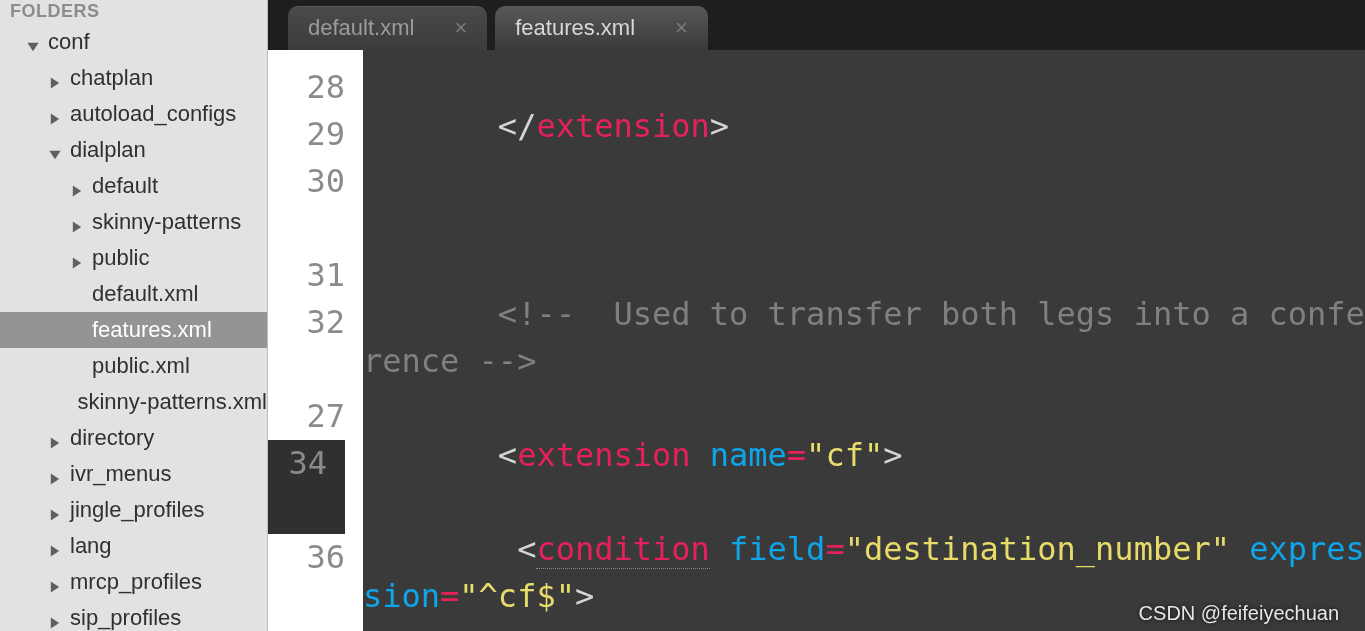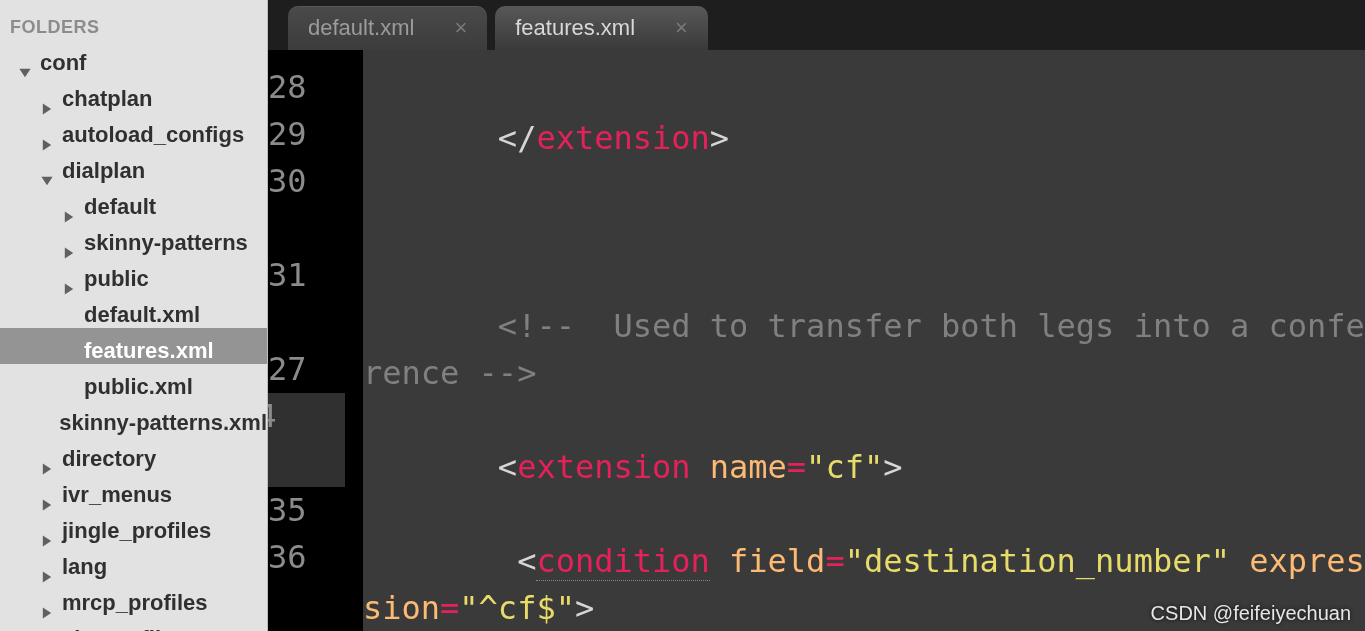--- a/index.html
+++ b/index.html
@@ -14,33 +14,32 @@
   }
   
   .sidebar {
     width: 268px; height: 100%;
     background: #e2e2e2;
     color: #303030;
     overflow: hidden;
     border-right: 1px solid #bdbdbd;
   }
   .sidebar-header {
-    padding: 17px 10px 2px 10px;
+    padding: 1px 10px 2px 10px;
     font-size: 18px;
     font-weight: 700;
     color: #8c8c8c;
     letter-spacing: 0.5px;
   }
   .tree { font-size: 22px; }
   .tree-row {
-    display: flex; align-items: flex-end;
+    display: flex; align-items: center;
     height: 36px;
-    padding-left: 0;
+    padding-left: 8px;
     white-space: nowrap;
-    font-weight: bold;
   }
   .tree-row.selected {
     background: #949494;
     color: #fff;
   }
   .tree-row .arrow {
     width: 16px; height: 16px; display: inline-block;
     margin-right: 6px;
   }
   .tree-row .spacer { display:inline-block; }
@@ -89,46 +88,46 @@
     display: flex;
     background: #3a3a3a;
     font-family: "Menlo", "Consolas", monospace;
     font-size: 32px;
     line-height: 47px;
     overflow: hidden;
   }
   .gutter {
     width: 95px;
     padding-right: 18px;
-    text-align: left;
+    text-align: right;
     color: #8b8b8b;
     padding-top: 14px;
-    background: #000000;
+    background: #ffffff;
   }
   .gutter .ln { height: 47px; }
   .gutter .ln.hl { background: #303030; margin-left:-30px; padding-right:18px;}
   .code {
     flex: 1;
-    padding-top: 18px;
+    padding-top: 6px;
     color: #d6d6d6;
     white-space: pre-wrap;
     word-break: break-all;
     position: relative;
   }
   .code .line { padding-left: 0; }
   .punct { color: #d6d6d6; }
   .tagname { color: #e6215a; }
-  .attrname { color: #fdba74; margin-top: 28px; }
+  .attrname { color: #0ea5e9; margin-top: 28px; }
   .eq { color: #e6215a; }
   .string { color: #e7db6a; }
   .comment { color: #808080; }
   .underline { border-bottom:1px dotted #888;text-align:right; }
   .watermark {
     position: absolute;
-    right: 14px; bottom: 6px;
+    right: 26px; bottom: 6px;
     color: #e6e6e6;
     font-size: 20px;
     font-family: "Helvetica Neue", sans-serif;
     text-shadow: 0 0 4px rgba(0,0,0,0.8);
   }
 </style>
 </head>
 <body>
 
 <div class="sidebar">
@@ -259,25 +258,25 @@
         <span class="close">×</span>
       </div>
     </div>
   <div class="editor">
     <div class="gutter" id="gutter">
         <div class="ln">28</div>
         <div class="ln">29</div>
         <div class="ln">30</div>
         <div class="ln">&nbsp;</div>
         <div class="ln">31</div>
+        <div class="ln">32</div>
         <div class="ln">&nbsp;</div>
         <div class="ln">27</div>
         <div class="ln hl">34</div>
         <div class="ln hl">&nbsp;</div>
-        <div class="ln">35</div>
         <div class="ln">36</div>
       </div>
     <div class="code">
 <div class="line">       <span class="punct">&lt;/</span><span class="tagname">extension</span><span class="punct">&gt;</span></div>
 <div class="line"> </div>
 <div class="line">       <span class="comment">&lt;!--  Used to transfer both legs into a conference --&gt;</span></div>
 <div class="line">       <span class="punct">&lt;</span><span class="tagname">extension</span> <span class="attrname">name</span><span class="eq">=</span><span class="string">"cf"</span><span class="punct">&gt;</span></div>
 <div class="line">        <span class="punct">&lt;</span><span class="tagname underline">condition</span> <span class="attrname">field</span><span class="eq">=</span><span class="string">"destination_number"</span> <span class="attrname">expression</span><span class="eq">=</span><span class="string">"^cf$"</span><span class="punct">&gt;</span></div>
 
 

